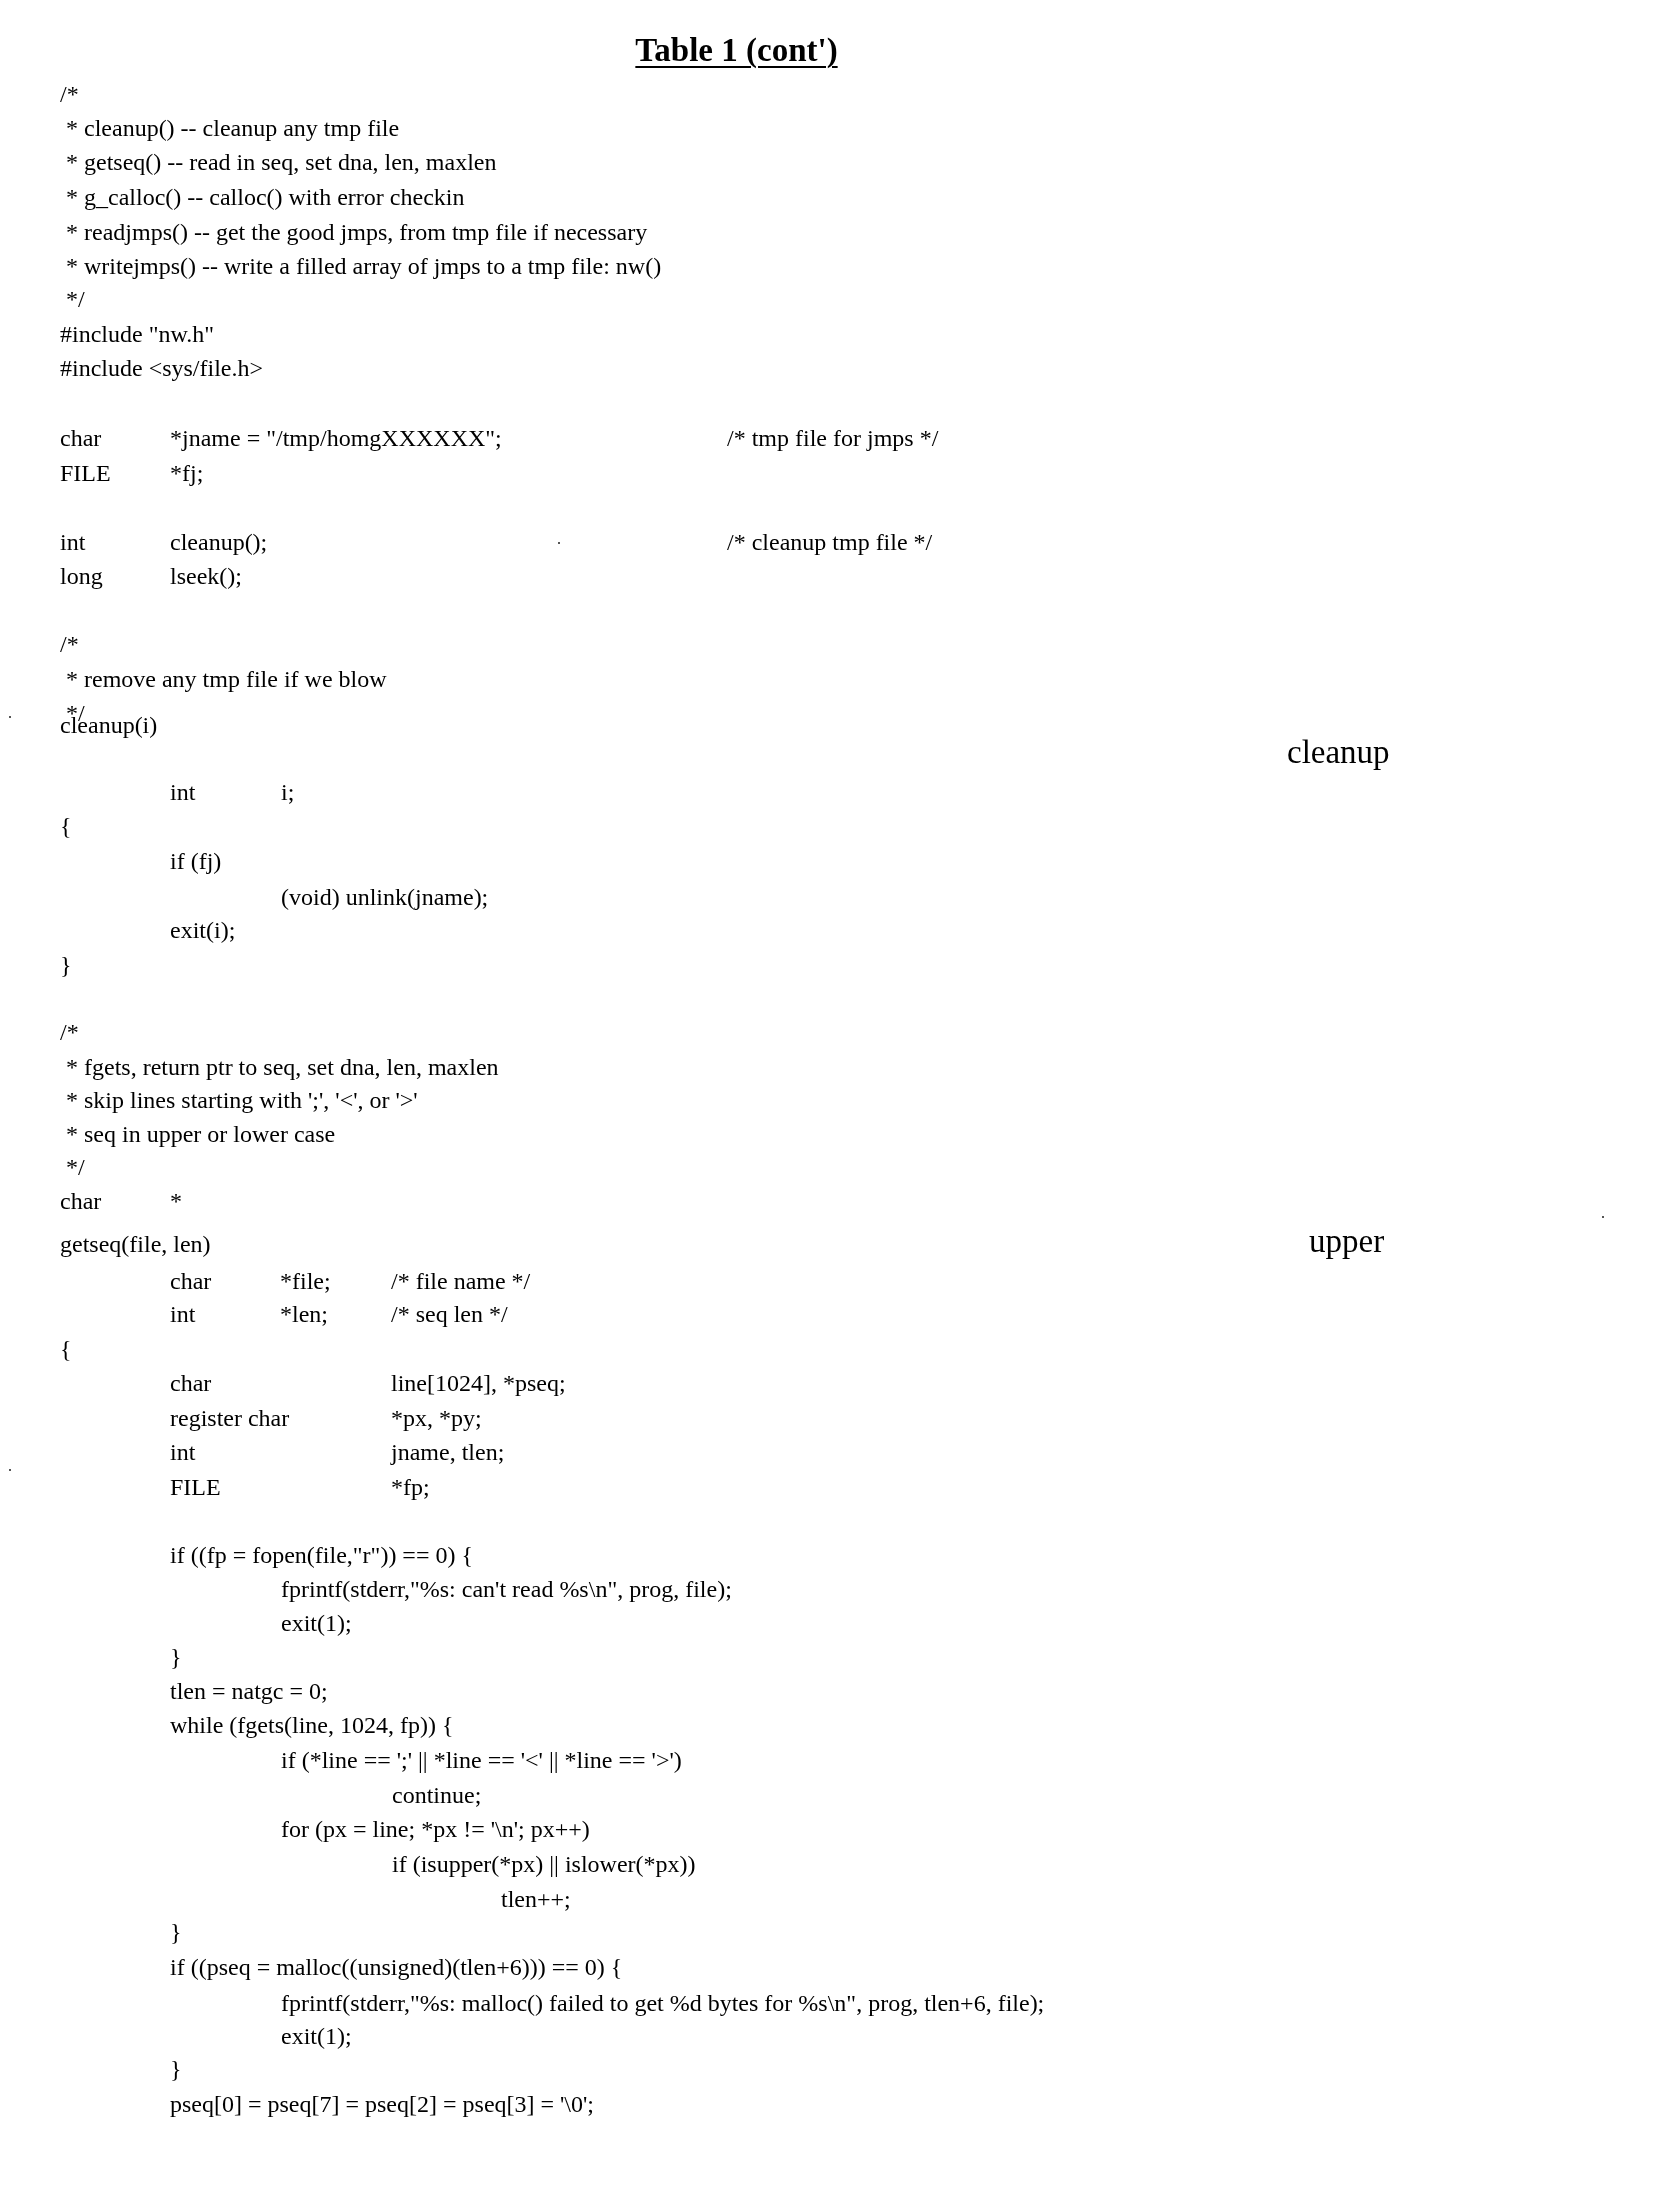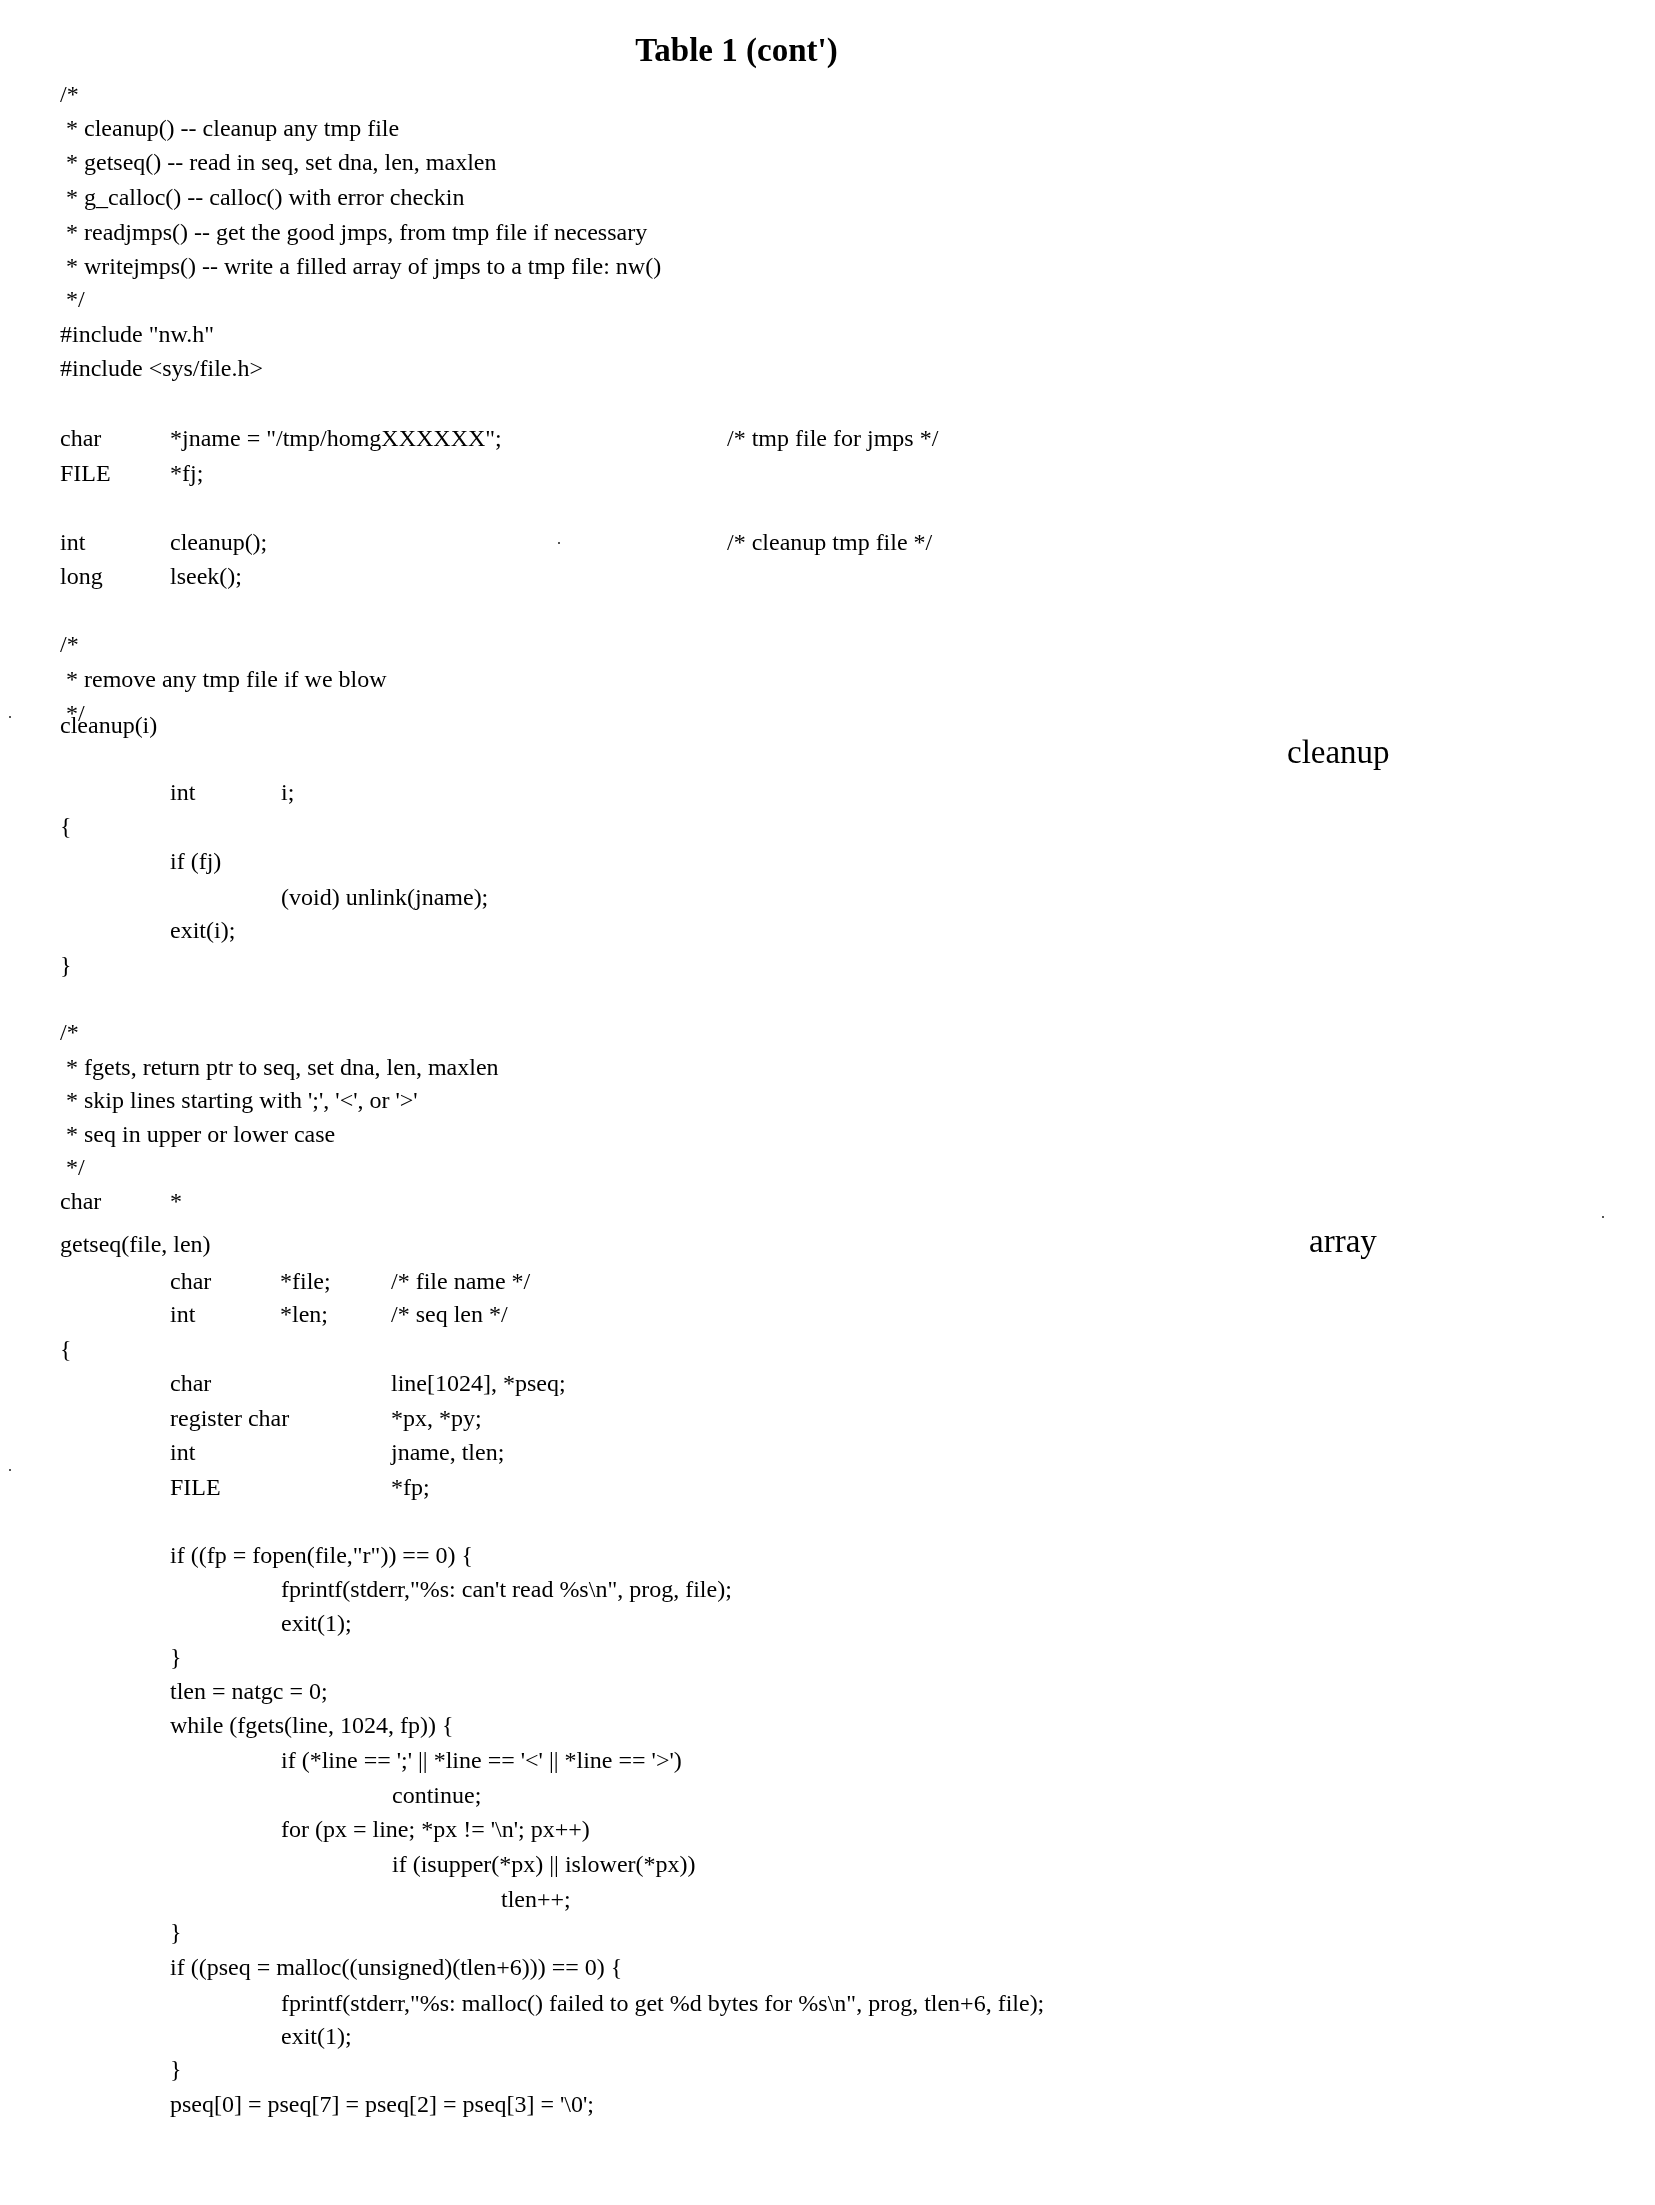--- a/index.html
+++ b/index.html
@@ -1,20 +1,20 @@
 <!DOCTYPE html>
 <html style="font-size:12px"><head>
 <meta charset="utf-8">
 <style>
   html, body { margin:0; padding:0; background:#ffffff; }
   body { width:1655px; height:2205px; position:relative; overflow:hidden;
          font-family:"Liberation Serif", serif; color:#000; }
   .title { position:absolute; left:0; width:1473px; top:32px; text-align:center;
            font-size:33px; font-weight:bold; }
-  .title span { text-decoration-thickness:2.3px; text-underline-offset:4.5px; }
+  .title span { text-decoration:underline; text-decoration-thickness:2.3px; text-underline-offset:4.5px; }
   .ln { position:absolute; font-size:24px; line-height:30px; white-space:pre; height:30px; }
   .b { font-weight:normal; }
   .lbl { position:absolute; font-size:33px; font-weight:normal; white-space:pre; }
   .c0 { left:60px; } .c1 { left:170px; } .c2 { left:281px; } .c3 { left:392px; } .c4 { left:501px; }
   .cm { left:727px; }
   .speck { position:absolute; width:2.3px; height:2.3px; background:#555; }
 </style>
 </head>
 <body>
 
@@ -58,21 +58,21 @@
 
 <div class="ln c0" style="top:1017px">/*</div>
 <div class="ln c0" style="top:1052px"> * fgets, return ptr to seq, set dna, len, maxlen</div>
 <div class="ln c0" style="top:1085px"> * skip lines starting with ';', '&lt;', or '&gt;'</div>
 <div class="ln c0" style="top:1119px"> * seq in upper or lower case</div>
 <div class="ln c0" style="top:1152px"> */</div>
 
 <div class="ln c0 b" style="top:1186px">char</div>
 <div class="ln c1" style="top:1186px">*</div>
 <div class="ln c0" style="top:1229px">getseq(file, len)</div>
-<div class="lbl" style="left:1309px; top:1223px">array</div>
+<div class="lbl" style="left:1309px; top:1223px">upper</div>
 
 <div class="ln c1 b" style="top:1266px">char</div>
 <div class="ln" style="left:280px; top:1266px">*file;</div>
 <div class="ln" style="left:391px; top:1266px">/* file name */</div>
 <div class="ln c1 b" style="top:1299px">int</div>
 <div class="ln" style="left:280px; top:1299px">*len;</div>
 <div class="ln" style="left:391px; top:1299px">/* seq len */</div>
 
 <div class="ln c0" style="top:1334px">{</div>
 

